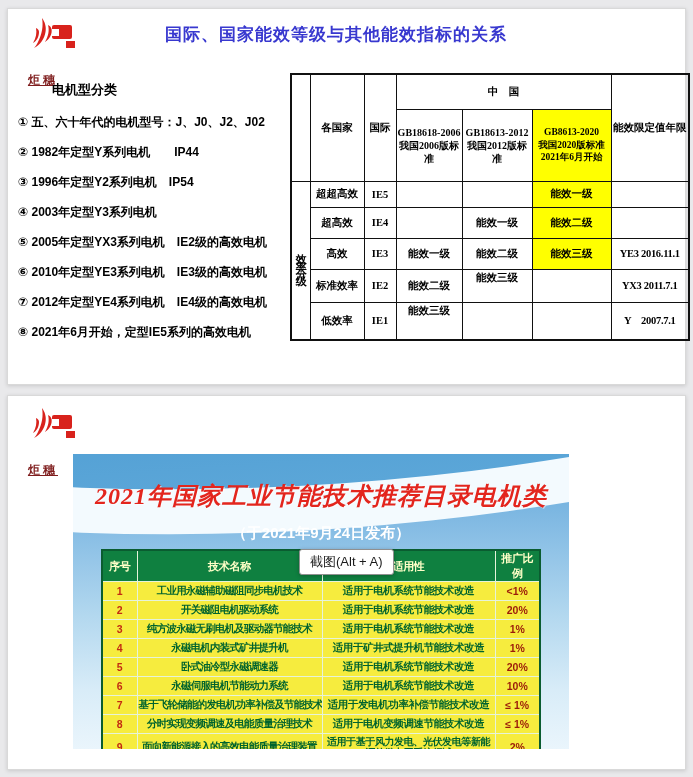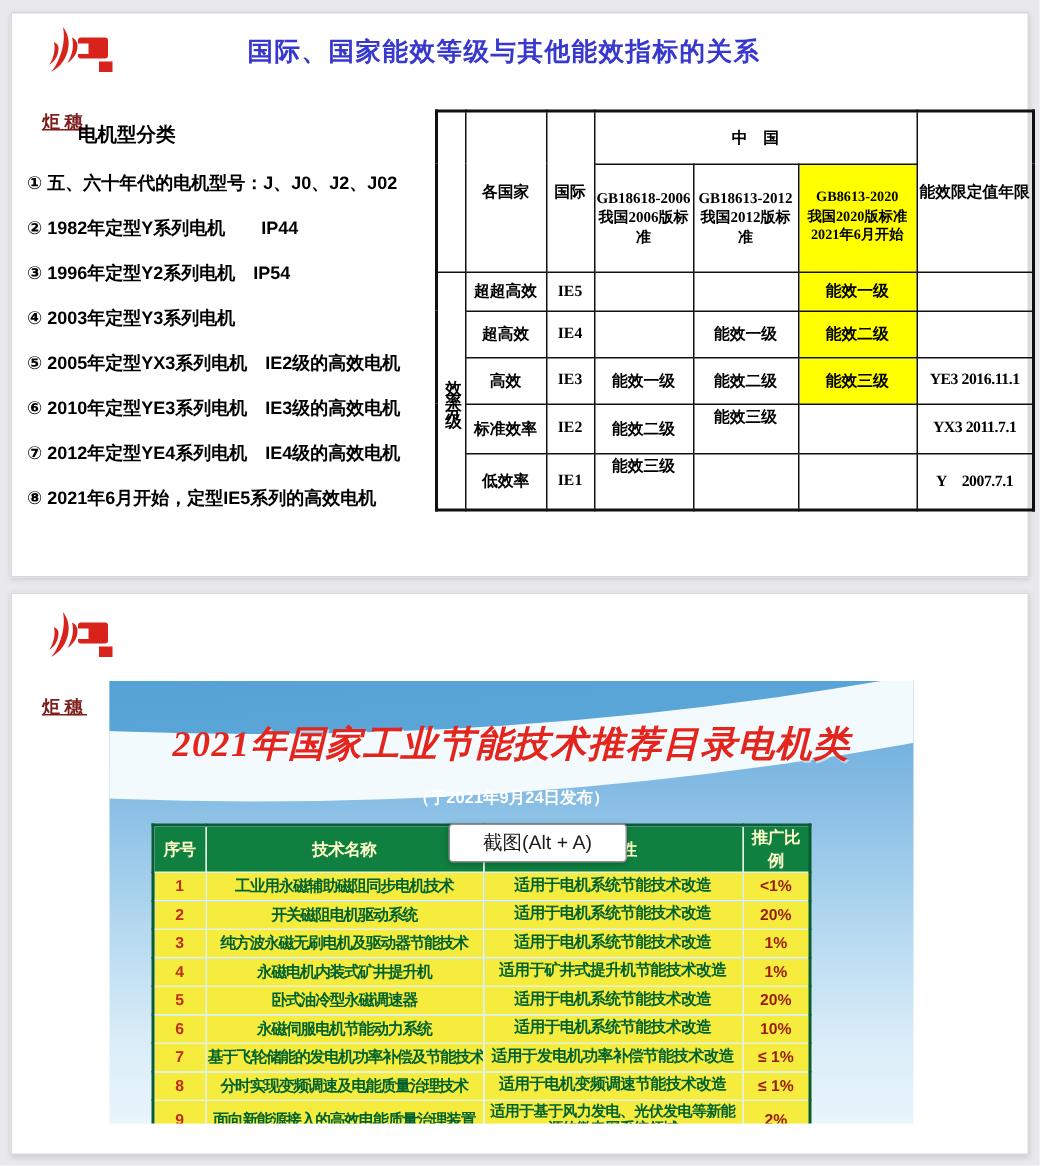--- a/index.html
+++ b/index.html
@@ -46,57 +46,56 @@
     writing-mode:vertical-rl;text-orientation:upright;
     letter-spacing:7px;font-size:11px;font-weight:bold;
   }
   .eff-table .yearcell{font-size:10.5px;letter-spacing:-0.3px;}
   .eff-table .vtop{vertical-align:top;}
 
   
   .poster{
     position:absolute;left:65px;top:58px;width:496px;height:295px;overflow:hidden;
     background:linear-gradient(180deg,#5fa7d9 0%,#85bce4 25%,#b3d8ef 55%,#d8ecf8 80%,#eaf5fc 100%);
-    padding-left:40px;
   }
   .swoosh-white{
     position:absolute;left:-652px;top:-565px;width:1800px;height:640px;border-radius:50%;
     background:#f3fafe;transform:rotate(-4deg);
   }
   .swoosh-blue{
     position:absolute;left:-652px;top:-610px;width:1800px;height:640px;border-radius:50%;
     background:linear-gradient(180deg,#1f78be 0%,#3c90cc 60%,#5ba6d8 100%);transform:rotate(-4deg);
   }
   .poster-title{
     position:absolute;left:0;top:26px;width:100%;text-align:center;z-index:2;
     font-family:"Liberation Serif","DejaVu Serif",serif;font-style:italic;
     font-weight:bold;font-size:24px;color:#e3251d;letter-spacing:1px;
     text-shadow:1px 1px 0 rgba(255,255,255,.55);
   }
   .poster-subtitle{
     position:absolute;left:0;top:70px;width:100%;text-align:center;z-index:2;
-    font-weight:bold;font-size:11px;color:#ffffff;
+    font-weight:bold;font-size:15px;color:#ffffff;
   }
   .rec-table{
     position:absolute;left:28px;top:95px;width:438px;z-index:2;
     border:2px solid #0a5c30;
   }
   .rec-table th,.rec-table td{border:1px solid #e6f3da;text-align:center;font-weight:bold;padding:0 1px;overflow:hidden;}
   .rec-table th{background:#0f8040;color:#ffffc8;font-size:11px;height:26px;letter-spacing:-0.3px;}
   .rec-table td{background:#f6ec3e;font-size:10.5px;height:18px;}
   .rec-table .num{color:#c32b12;}
   .rec-table .tech{color:#00632e;letter-spacing:-0.8px;white-space:nowrap;margin-top:37px;}
   .rec-table .app{color:#00632e;letter-spacing:-0.4px;line-height:1.1;}
   .rec-table .ratio{color:#9b1a0a;}
 
   .tooltip{
     position:absolute;left:291px;top:153px;z-index:10;
     background:#ffffff;border:1px solid #909090;border-radius:3px;
     box-shadow:0 1px 4px rgba(0,0,0,.25);
-    padding:3px 22px;font-size:13px;color:#1a1a1a;white-space:nowrap;
+    padding:3px 10px;font-size:13px;color:#1a1a1a;white-space:nowrap;
   }
 </style>
 </head>
 <body>
 
 <div class="page" id="page1">
 
   <div class="logo">
     <svg width="48" height="34" viewBox="0 0 48 34">
       <path d="M8 12 C9 17 8 22 5 27 C8.5 25 11 21 11 16 C11 14 10 13 8 12 Z" fill="#d8221c"></path>

